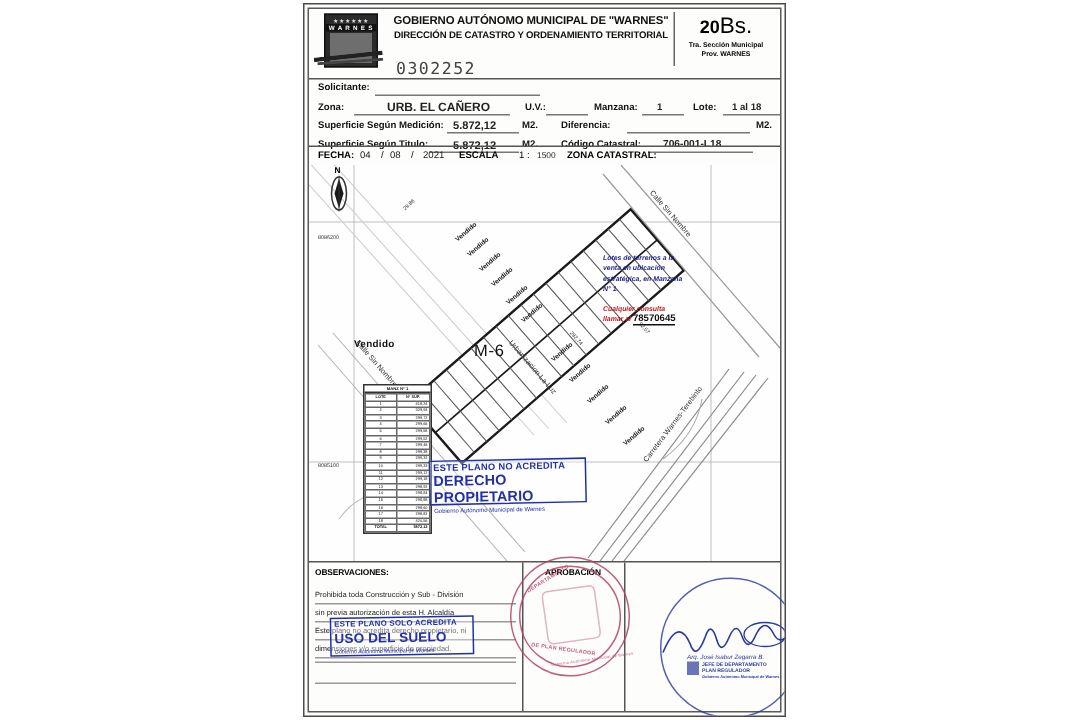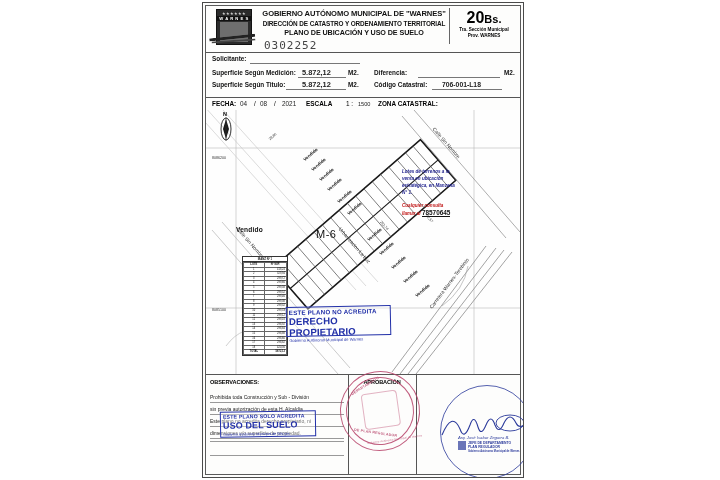--- a/index.html
+++ b/index.html
@@ -34,22 +34,22 @@
   .crest-swoosh{position:absolute;left:4px;top:30px;width:46px;height:16px;border-top:3px solid #222;border-radius:0 0 60% 40%;transform:rotate(-6deg);}
   .crest-swoosh2{position:absolute;left:6px;top:34px;width:44px;height:14px;border-top:2px solid #444;border-radius:0 0 70% 30%;transform:rotate(-4deg);}
 
   .hdr-titles{position:absolute;left:50px;top:3px;width:196px;text-align:center;color:#111;}
   .t1{font-size:7.6px;font-weight:bold;letter-spacing:-.1px;line-height:10px;}
   .t2{font-size:6.4px;font-weight:bold;letter-spacing:-.1px;line-height:9px;}
   .t3{font-size:7.2px;font-weight:bold;letter-spacing:-.1px;line-height:10px;}
   .folio{position:absolute;left:58px;top:33px;font-size:11px;color:#444;font-family:"DejaVu Sans Mono",monospace;letter-spacing:1px;}
 
   .stamp20{position:absolute;right:2px;top:2px;width:68px;height:36px;border-left:1px solid #666;text-align:center;}
-  .stamp20 .n{font-size:16px;font-weight:bold;line-height:17px;display:inline-block;}
-  .stamp20 .bs{font-size:11px;font-weight:bold;display:inline-block;}
+  .stamp20 .n{font-size:12px;font-weight:bold;line-height:17px;display:inline-block;}
+  .stamp20 .bs{font-size:15px;font-weight:normal;display:inline-block;}
   .stamp20 .s1,.stamp20 .s2{font-size:4.6px;font-weight:bold;line-height:5.6px;}
 
   
   .form{position:absolute;left:0;top:46px;width:100%;height:58px;border-top:1px solid #555;}
   .frow{position:relative;height:11.5px;font-size:6.4px;color:#111;}
   .lab{font-weight:bold;position:absolute;white-space:nowrap;}
   .val{position:absolute;white-space:nowrap;font-weight:bold;color:#222;}
   .ul{position:absolute;border-bottom:1px solid #777;height:9px;}
 
   .fecharow{position:absolute;left:0;bottom:0;width:100%;height:12px;border-top:1px solid #555;border-bottom:1px solid #555;font-size:6.4px;}
@@ -136,41 +136,54 @@
        <div class="crest-top">★★★★★★</div>
        <div class="crest-name">W A R N E S</div>
        <div class="crest-body"></div>
      </div>
      <div class="crest-swoosh"></div>
      <div class="crest-swoosh2"></div>
 
      <div class="hdr-titles">
        <div class="t1">GOBIERNO AUTÓNOMO MUNICIPAL DE "WARNES"</div>
        <div class="t2">DIRECCIÓN DE CATASTRO Y ORDENAMIENTO TERRITORIAL</div>
-       <div class="t3">PLANO DE UBICACIÓN Y USO DE SUELO</div>
      </div>
      <div class="folio">0302252</div>
 
      <div class="stamp20">
        <div style="margin-top:1px;">
          <span class="n">20</span><span class="bs">Bs.</span>
        </div>
        <div class="s1">Tra. Sección Municipal</div>
        <div class="s2">Prov. WARNES</div>
      </div>
    </div>
 
    <div class="form">
 
      <div class="frow" style="margin-top:1px;">
        <span class="lab" style="left:6px;top:1px;">Solicitante:</span>
        <span class="ul" style="left:44px;top:0;width:110px;"></span>
        <span class="val" style="left:48px;top:1px;"></span>
      </div>
 
+     <div class="frow">
+       <span class="lab" style="left:6px;top:2px;">Zona:</span>
+       <span class="ul" style="left:30px;top:1px;width:104px;"></span>
+       <span class="val" style="left:52px;top:1px;font-size:8px;">URB. EL CAÑERO</span>
+       <span class="lab" style="left:144px;top:2px;">U.V.:</span>
+       <span class="ul" style="left:158px;top:1px;width:28px;"></span>
+       <span class="val" style="left:162px;top:2px;"></span>
+       <span class="lab" style="left:190px;top:2px;">Manzana:</span>
+       <span class="ul" style="left:222px;top:1px;width:28px;"></span>
+       <span class="val" style="left:232px;top:2px;">1</span>
+       <span class="lab" style="left:256px;top:2px;">Lote:</span>
+       <span class="ul" style="left:276px;top:1px;width:38px;"></span>
+       <span class="val" style="left:282px;top:2px;">1 al 18</span>
+     </div>
 
      <div class="frow">
        <span class="lab" style="left:6px;top:3px;">Superficie Según Medición:</span>
        <span class="ul" style="left:92px;top:2px;width:48px;"></span>
        <span class="val" style="left:96px;top:2px;font-size:7.4px;">5.872,12</span>
        <span class="lab" style="left:142px;top:3px;">M2.</span>
        <span class="lab" style="left:168px;top:3px;">Diferencia:</span>
        <span class="ul" style="left:212px;top:2px;width:82px;"></span>
        <span class="val" style="left:216px;top:3px;"></span>
        <span class="lab" style="left:298px;top:3px;">M2.</span>

